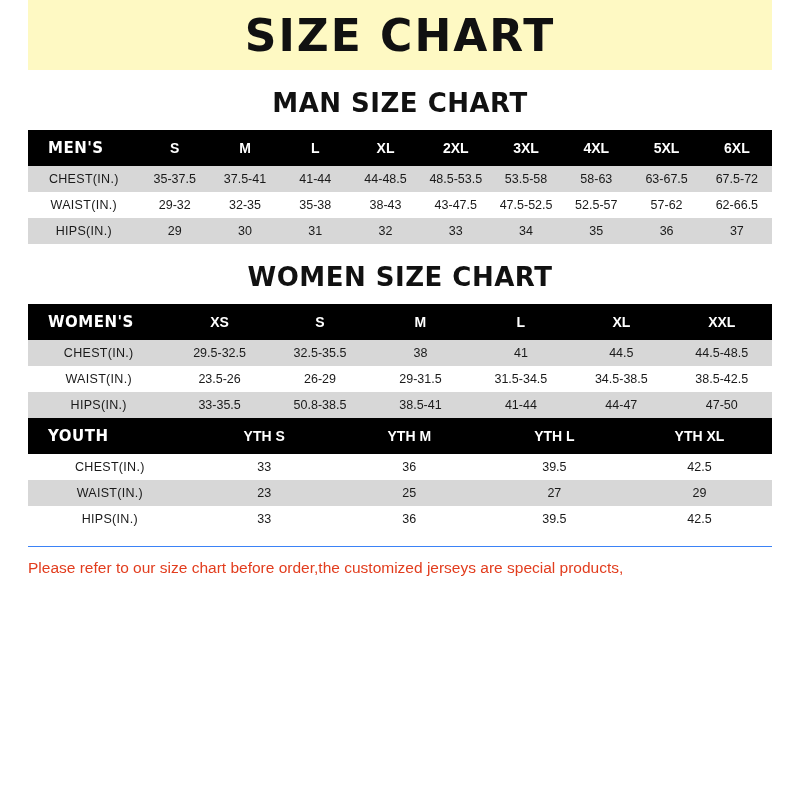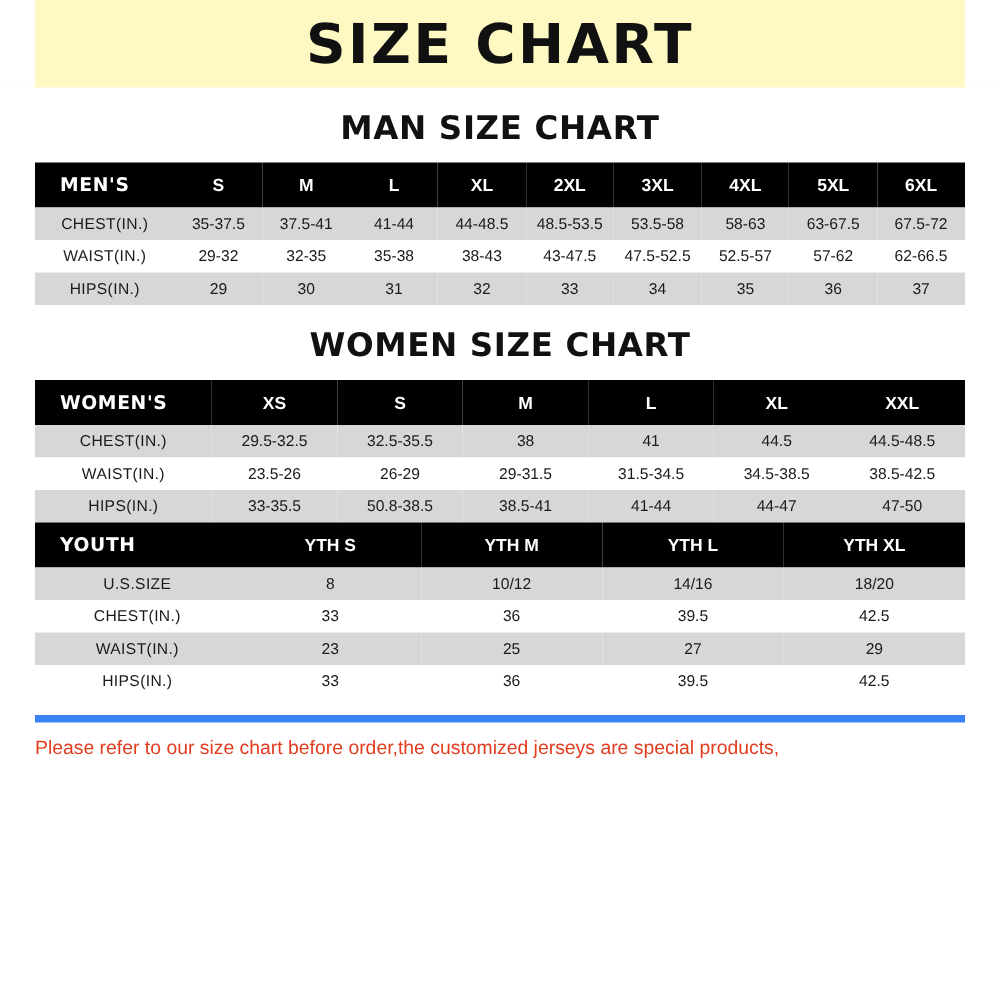--- a/index.html
+++ b/index.html
@@ -94,21 +94,21 @@
   table.size-table tbody tr.shade td { background: #d7d7d7; }
   table.size-table tbody tr.plain td { background: #ffffff; }
 
   
   .men-table colgroup col:first-child { width: 15%; }
   .women-table colgroup col:first-child { width: 19%; }
   .youth-table colgroup col:first-child { width: 22%; }
 
   .notice {
     margin: 14px 28px 0 28px;
-    border-top: 6px solid #3b82f6;
+    border-top: 1px solid #3b82f6;
     padding-top: 10px;
     color: #e23d1e;
     font-size: 15.5px;
     line-height: 1.45;
     font-family: "Liberation Sans", sans-serif;
   }
 </style>
 </head>
 <body>
 
@@ -252,27 +252,20 @@
       <thead>
         <tr>
           <th class="corner">YOUTH</th>
           <th>YTH S</th>
           <th>YTH M</th>
           <th>YTH L</th>
           <th>YTH XL</th>
         </tr>
       </thead>
       <tbody>
-        <tr class="shade">
-          <td class="rowlabel">U.S.SIZE</td>
-          <td>8</td>
-          <td>10/12</td>
-          <td>14/16</td>
-          <td>18/20</td>
-        </tr>
         <tr class="plain">
           <td class="rowlabel">CHEST(IN.)</td>
           <td>33</td>
           <td>36</td>
           <td>39.5</td>
           <td>42.5</td>
         </tr>
         <tr class="shade">
           <td class="rowlabel">WAIST(IN.)</td>
           <td>23</td>

